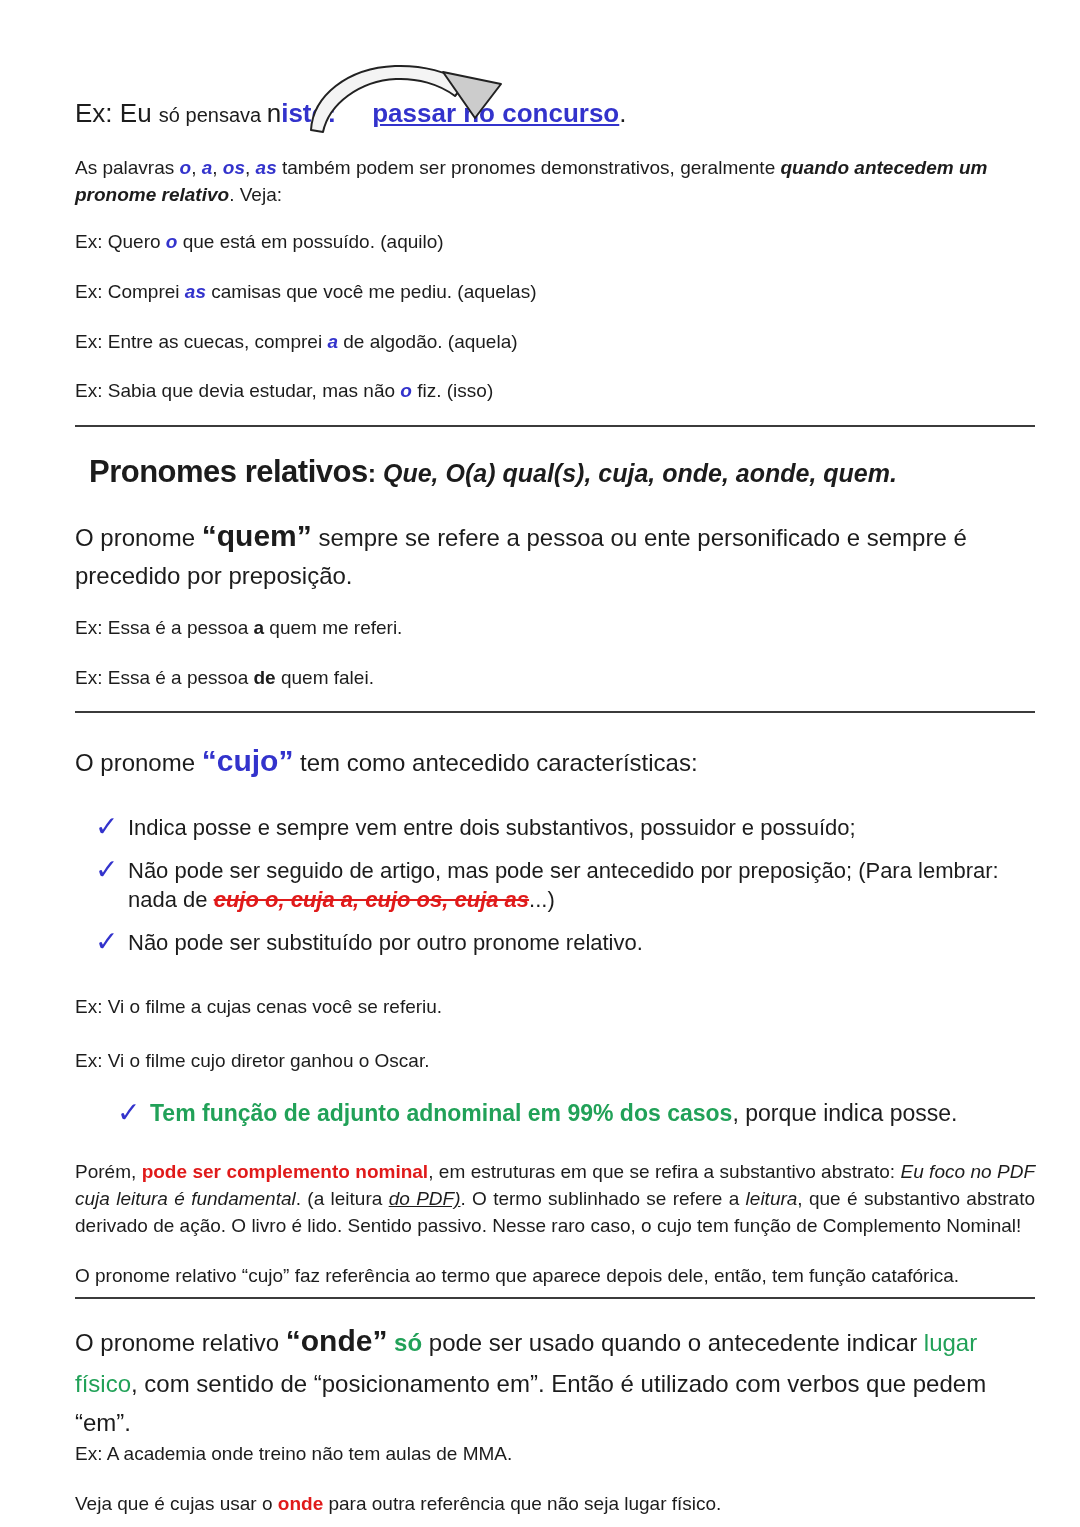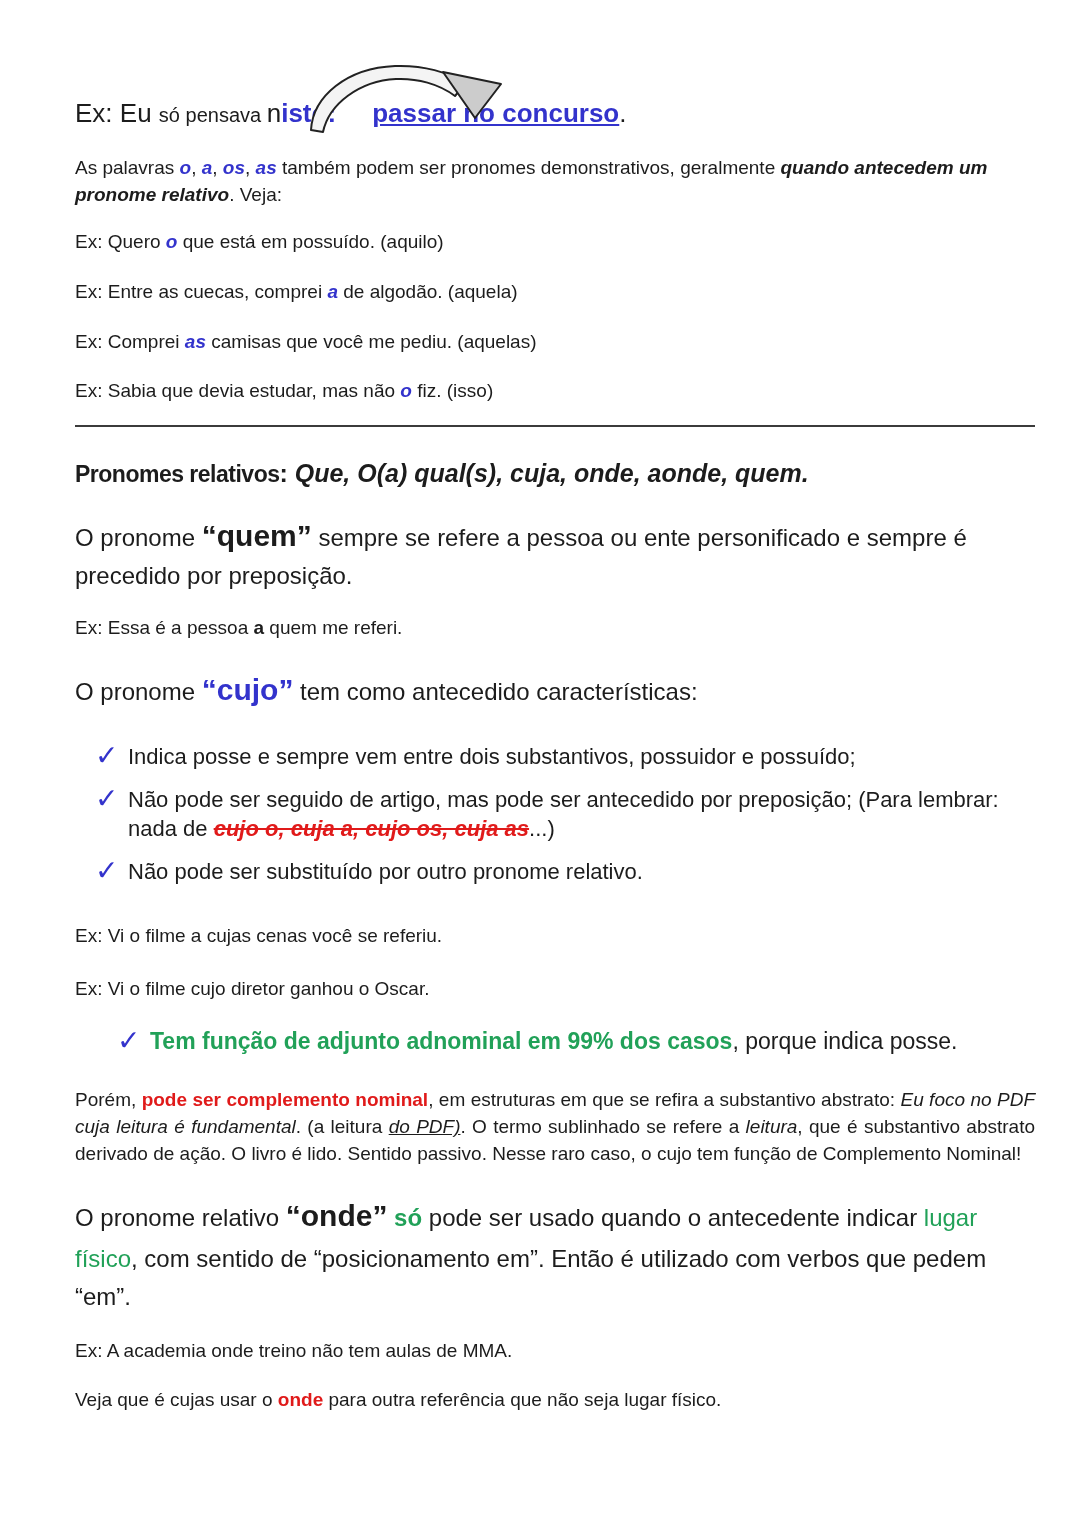--- a/index.html
+++ b/index.html
@@ -19,63 +19,64 @@
   .s-blueb{color:var(--blue);font-weight:bold;}
   .s-bluebi{color:var(--blue);font-weight:bold;font-style:italic;}
   .s-bluebu{color:var(--blue);font-weight:bold;text-decoration:underline;}
   .s-redb{color:var(--red);font-weight:bold;}
   .s-redbis{color:var(--red);font-weight:bold;font-style:italic;text-decoration:line-through;}
   .s-greenb{color:var(--green);font-weight:bold;}
   .s-green{color:var(--green);}
   .s-sm{font-size:20px;}
   .s-pron{font-size:30px;font-weight:bold;}
   .s-pronblue{font-size:30px;font-weight:bold;color:var(--blue);}
-  .s-h1b{font-size:23px;font-weight:bold;letter-spacing:-0.5px;}
+  .s-h1b{font-size:31px;font-weight:bold;letter-spacing:-0.5px;margin-left:14px;}
   .s-h1p{font-size:25px;}
   .s-h1i{font-size:25px;font-style:italic;}
   
   .first-line{margin-top:98px;margin-bottom:26px;font-size:26px;position:relative;}
   .arrow-wrap{position:absolute;left:228px;top:-44px;width:210px;height:80px;}
   .intro{font-size:19px;line-height:1.4;margin-bottom:22px;}
   .ex{font-size:19px;line-height:1.25;margin-bottom:26px;}
   .ruled{border-bottom:2px solid var(--rule);padding-bottom:22px;margin-bottom:24px;}
   .h1{margin-bottom:20px;line-height:1.3;}
   .bigpara{font-size:24px;line-height:1.5;margin-bottom:22px;}
   .cujo-line{font-size:24px;line-height:1.6;margin-bottom:28px;}
   .checklist{margin-bottom:38px;}
   .check-item{font-size:22px;line-height:1.32;padding-left:53px;position:relative;margin-bottom:14px;}
   .check{position:absolute;left:20px;top:-4px;font-size:28px;font-weight:bold;font-style:italic;color:var(--blue);}
   .green-item{font-size:23px;line-height:1.3;padding-left:75px;position:relative;margin-bottom:30px;}
   .green-item .check{left:42px;}
   .porem{font-size:19px;line-height:1.42;text-align:justify;margin-bottom:24px;}
   .catafora{font-size:19px;line-height:1.25;border-bottom:2px solid var(--rule);padding-bottom:10px;margin-bottom:18px;}
-  .onde-para{font-size:24px;line-height:1.6;margin-bottom:22px;}
+  .onde-para{font-size:24px;line-height:1.6;}
 </style>
 </head>
 <body>
 
 <div class="page">
 
   <p class="blk first-line"><span class="arrow-wrap"><svg width="210" height="80" viewBox="0 0 210 80" xmlns="http://www.w3.org/2000/svg">
       <path d="M 8 76 C 10 42, 44 14, 92 12 C 120 11, 146 18, 162 30 L 152 42 C 136 30, 114 24, 93 25 C 56 27, 26 50, 20 78 Z" fill="#f4f4f4" stroke="var(--arrowstroke)" stroke-width="2" stroke-linejoin="round"></path>
       <polygon points="140,18 198,30 172,64" fill="var(--arrowfill)" stroke="var(--arrowstroke)" stroke-width="2" stroke-linejoin="round"></polygon>
     </svg></span><span class="s-plain">Ex: Eu </span><span class="s-sm">só pensava </span><span class="s-plain">n</span><span class="s-blueb">isto:</span><span class="s-plain">&nbsp;&nbsp;&nbsp;&nbsp;&nbsp;</span><span class="s-bluebu">passar no concurso</span><span class="s-plain">.</span></p>
 
   <p class="blk intro"><span class="s-plain">As palavras </span><span class="s-bluebi">o</span><span class="s-plain">, </span><span class="s-bluebi">a</span><span class="s-plain">, </span><span class="s-bluebi">os</span><span class="s-plain">, </span><span class="s-bluebi">as</span><span class="s-plain"> também podem ser pronomes demonstrativos, geralmente </span><span class="s-bi">quando antecedem um pronome relativo</span><span class="s-plain">. Veja:</span></p>
 
   <p class="blk ex"><span class="s-plain">Ex: Quero </span><span class="s-bluebi">o</span><span class="s-plain"> que está em possuído. (aquilo)</span></p>
+  <p class="blk ex"><span class="s-plain">Ex: Comprei </span><span class="s-bluebi">as</span><span class="s-plain"> camisas que você me pediu. (aquelas)</span></p>
   <p class="blk ex"><span class="s-plain">Ex: Entre as cuecas, comprei </span><span class="s-bluebi">a</span><span class="s-plain"> de algodão. (aquela)</span></p>
-  <p class="blk ex"><span class="s-plain">Ex: Comprei </span><span class="s-bluebi">as</span><span class="s-plain"> camisas que você me pediu. (aquelas)</span></p>
   <p class="blk ex ruled"><span class="s-plain">Ex: Sabia que devia estudar, mas não </span><span class="s-bluebi">o</span><span class="s-plain"> fiz. (isso)</span></p>
 
   <h1 class="blk h1"><span class="s-h1b">Pronomes relativos</span><span class="s-h1p">: </span><span class="s-h1i">Que, O(a) qual(s), cuja, onde, aonde, quem.</span></h1>
 
   <p class="blk bigpara"><span class="s-plain">O pronome </span><span class="s-pron">“quem”</span><span class="s-plain"> sempre se refere a pessoa ou ente personificado e sempre é precedido por preposição.</span></p>
 
   <p class="blk ex"><span class="s-plain">Ex: Essa é a pessoa </span><span class="s-b">a</span><span class="s-plain"> quem me referi.</span></p>
+  <p class="blk ex ruled"><span class="s-plain">Ex: Essa é a pessoa </span><span class="s-b">de</span><span class="s-plain"> quem falei.</span></p>
 
   <p class="blk cujo-line"><span class="s-plain">O pronome </span><span class="s-pronblue">“cujo”</span><span class="s-plain"> tem como antecedido características:</span></p>
 
   <div class="checklist">
     <div class="check-item">
       <span class="check">✓</span>
       <span><span class="s-plain">Indica posse e sempre vem entre dois substantivos, possuidor e possuído;</span></span>
     </div>
     <div class="check-item">
       <span class="check">✓</span>
@@ -90,19 +91,20 @@
   <p class="blk ex" style="margin-bottom:30px;"><span class="s-plain">Ex: Vi o filme a cujas cenas você se referiu.</span></p>
   <p class="blk ex"><span class="s-plain">Ex: Vi o filme cujo diretor ganhou o Oscar.</span></p>
 
   <div class="green-item">
     <span class="check">✓</span>
     <span><span class="s-greenb">Tem função de adjunto adnominal em 99% dos casos</span><span class="s-plain">, porque indica posse.</span></span>
   </div>
 
   <p class="blk porem"><span class="s-plain">Porém, </span><span class="s-redb">pode ser complemento nominal</span><span class="s-plain">, em estruturas em que se refira a substantivo abstrato: </span><span class="s-i">Eu foco no PDF cuja leitura é fundamental</span><span class="s-plain">. (a leitura </span><span class="s-iu">do PDF)</span><span class="s-plain">. O termo sublinhado se refere a </span><span class="s-i">leitura</span><span class="s-plain">, que é substantivo abstrato derivado de ação. O livro é lido. Sentido passivo. Nesse raro caso, o cujo tem função de Complemento Nominal!</span></p>
 
+  <p class="blk catafora"><span class="s-plain">O pronome relativo “cujo” faz referência ao termo que aparece depois dele, então, tem função catafórica.</span></p>
 
   <p class="blk onde-para"><span class="s-plain">O pronome relativo </span><span class="s-pron">“onde”</span><span class="s-plain"> </span><span class="s-greenb">só</span><span class="s-plain"> pode ser usado quando o antecedente indicar </span><span class="s-green">lugar físico</span><span class="s-plain">, com sentido de “posicionamento em”. Então é utilizado com verbos que pedem “em”.</span></p>
 
   <p class="blk ex"><span class="s-plain">Ex: A academia onde treino não tem aulas de MMA.</span></p>
   <p class="blk ex"><span class="s-plain">Veja que é cujas usar o </span><span class="s-redb">onde</span><span class="s-plain"> para outra referência que não seja lugar físico.</span></p>
 
 </div>
 
 </body></html>

